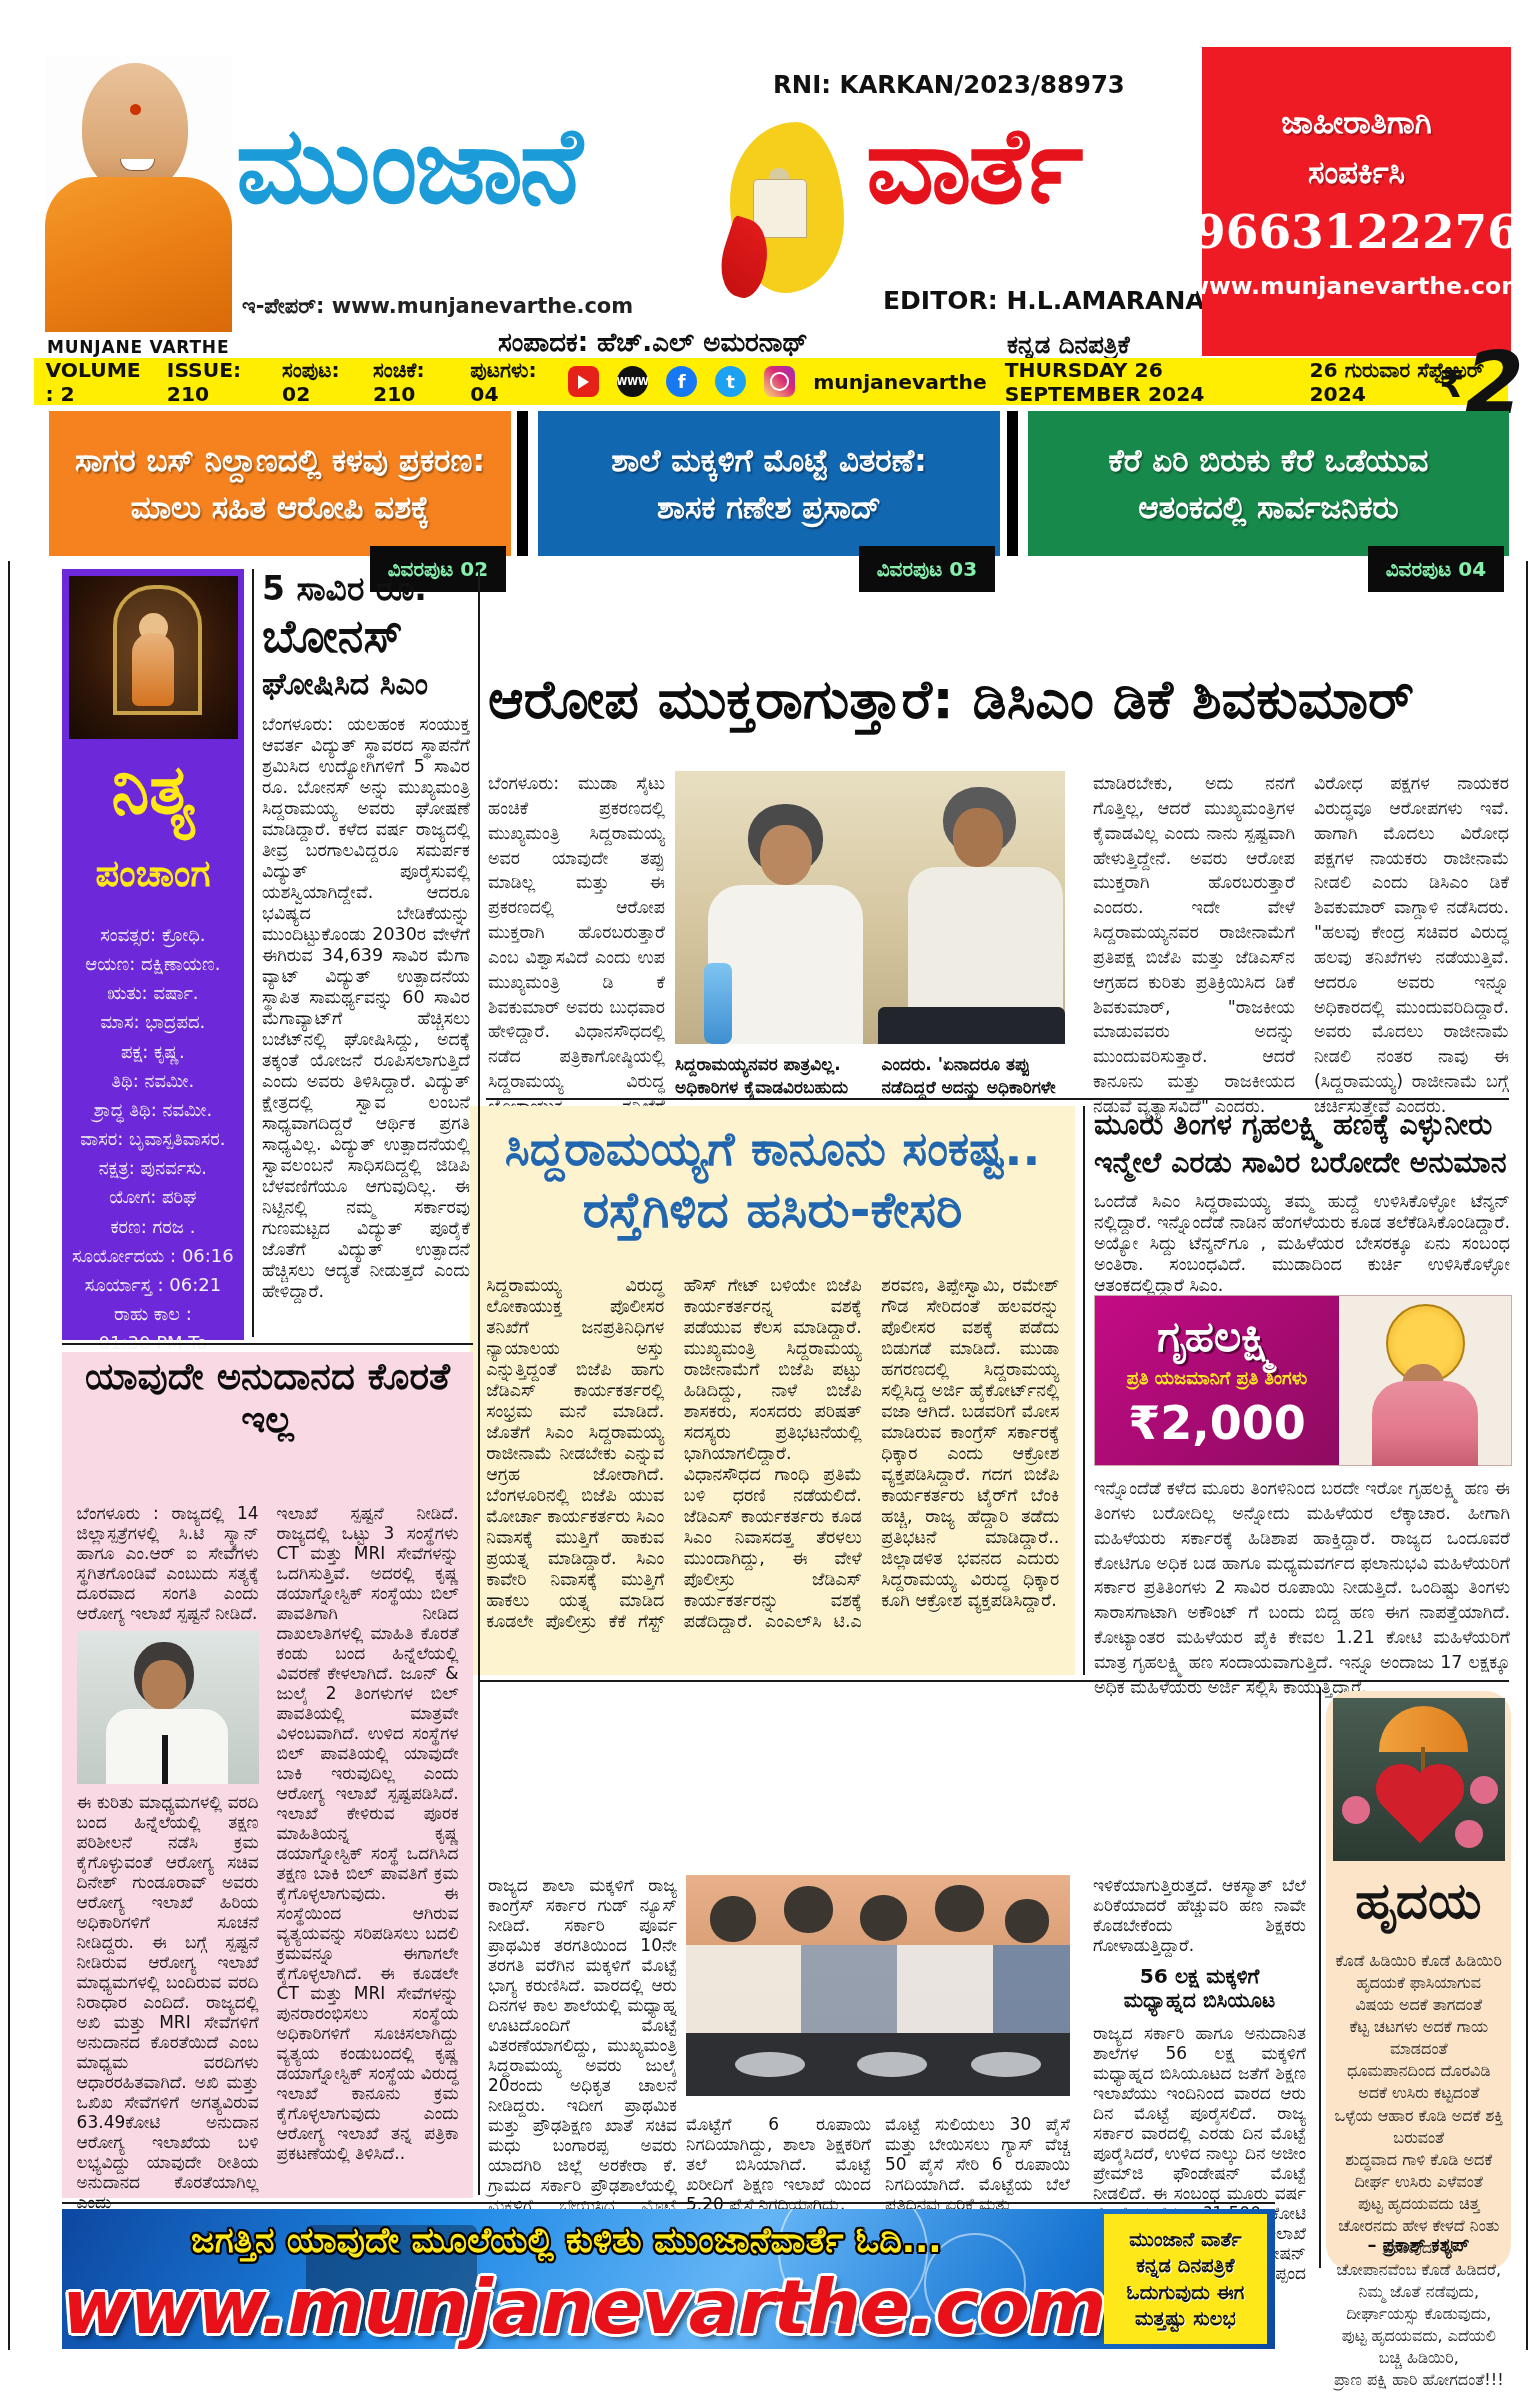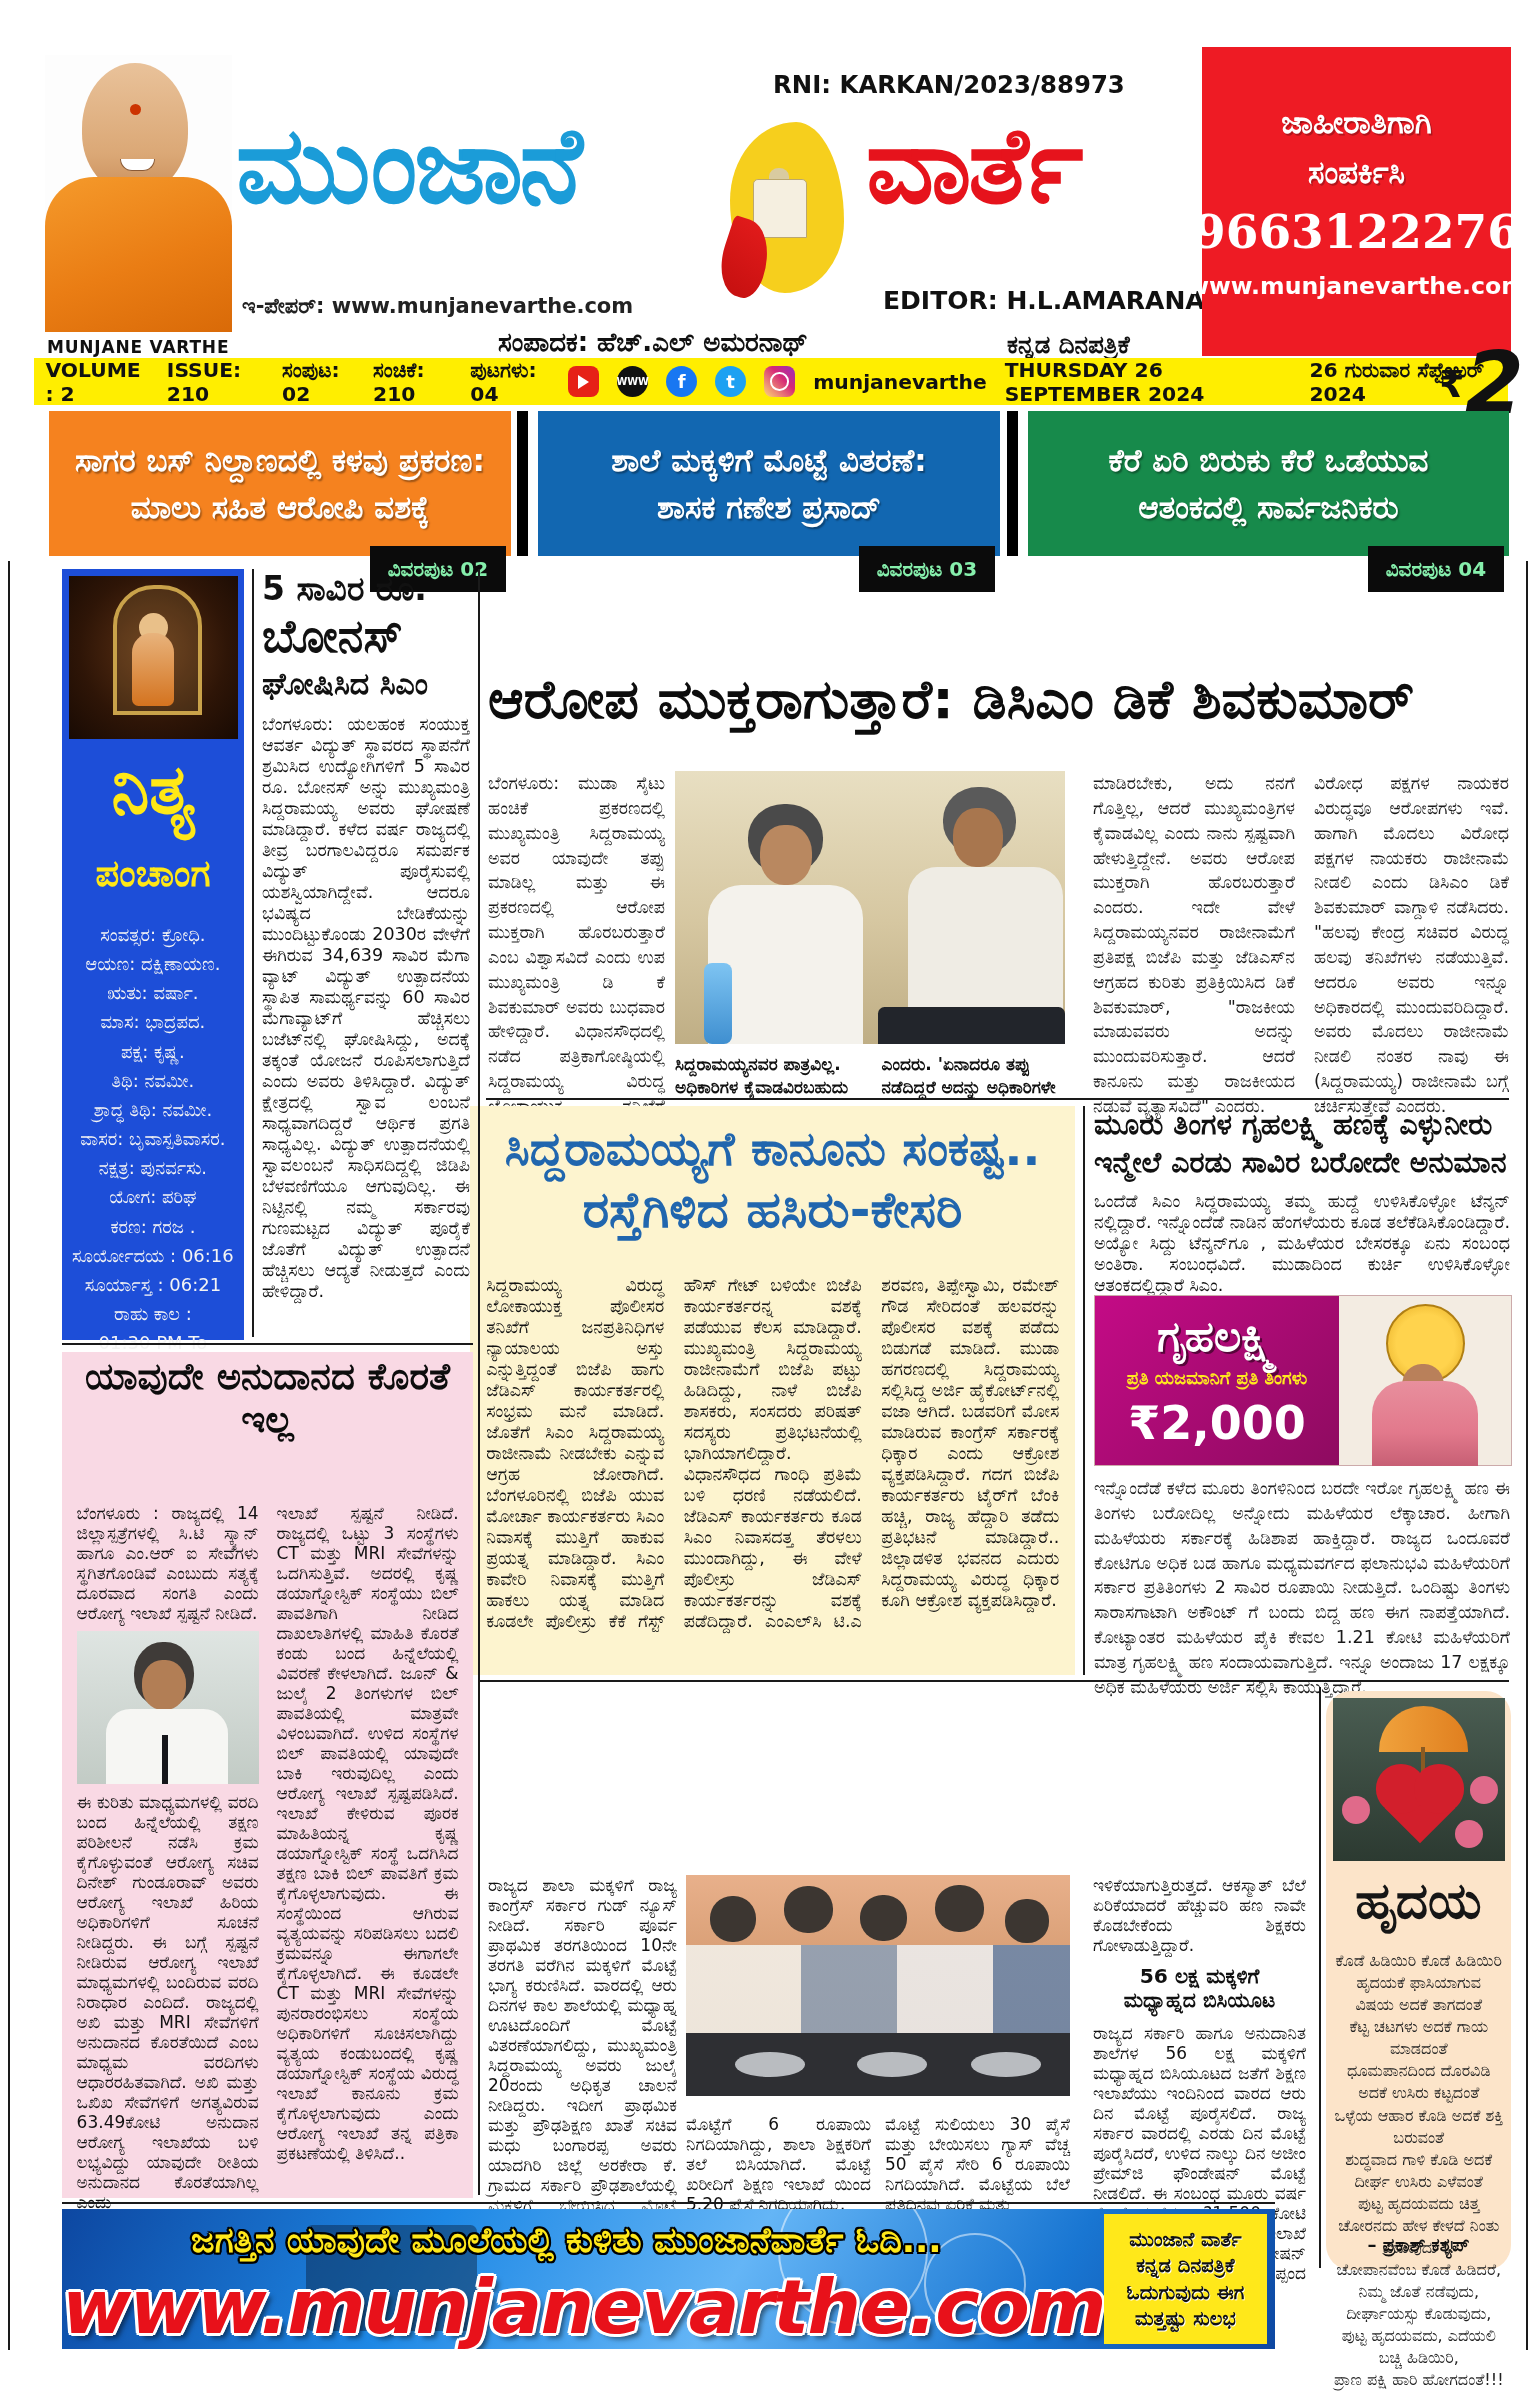--- a/index.html
+++ b/index.html
@@ -76,21 +76,21 @@
   #lead-photo .p2h{position:absolute;left:268px;top:16.3px;width:73px;height:68px;border-radius:48%;background:#5a5a5a;}
   #lead-photo .p2f{position:absolute;left:278px;top:37px;width:50px;height:59px;border-radius:46%;background:#a8764e;}
   #lead-photo .p2s{position:absolute;left:233px;top:96px;width:155px;height:179px;border-radius:29px 29px 0 0;background:#efece4;}
   #lead-photo .bottle{position:absolute;left:29px;top:192px;width:28px;height:81px;border-radius:8.1px;background:linear-gradient(180deg,#7ec4f2,#3f8fd0);}
   #lead-photo .mics{position:absolute;left:203px;bottom:0;width:187px;height:37px;background:#22252b;border-radius:6.5px 6.5px 0 0;}
   #lead-cap{left:675px;top:1053px;width:395px;font-size:17px;font-weight:bold;column-count:2;column-gap:18px;line-height:1.35;}
   #lead-c2{left:1093px;top:771px;width:202px;font-size:17.5px;}
   #lead-c3{left:1314px;top:771px;width:195px;font-size:17.5px;}
 
   
-  #panchanga{left:62px;top:569px;width:182px;height:771px;background:#1d4ed8;color:#fff;}
+  #panchanga{left:62px;top:569px;width:182px;height:771px;background:#6d28d9;color:#fff;}
   #deity{position:absolute;left:6.5px;top:6.5px;width:169px;height:163px;background:radial-gradient(circle at 50% 45%,#5e3214 0%,#2e1507 60%,#180a03 100%);}
   #deity .arch{position:absolute;left:44px;top:9.8px;width:81px;height:122px;border:4.9px solid #c9a24a;border-radius:41px 41px 0 0;background:rgba(255,210,120,.12);}
   #deity .fig{position:absolute;left:63px;top:57px;width:42px;height:73px;border-radius:19.5px 19.5px 6.5px 6.5px;background:linear-gradient(180deg,#e8b37c,#d4731f);}
   #deity .halo{position:absolute;left:70px;top:37px;width:29px;height:29px;border-radius:50%;background:#e9c089;}
   #pan-t1{position:absolute;left:0;top:181px;width:100%;text-align:center;font-size:68px;font-weight:bold;color:#ffe816;}
   #pan-t2{position:absolute;left:0;top:283px;width:100%;text-align:center;font-size:37px;font-weight:bold;color:#ffe816;}
   #pan-list{position:absolute;left:4.9px;top:351px;width:172px;text-align:center;}
   #pan-list .pline{font-size:18px;line-height:1.62;color:#f4f4f4;}
 
   

